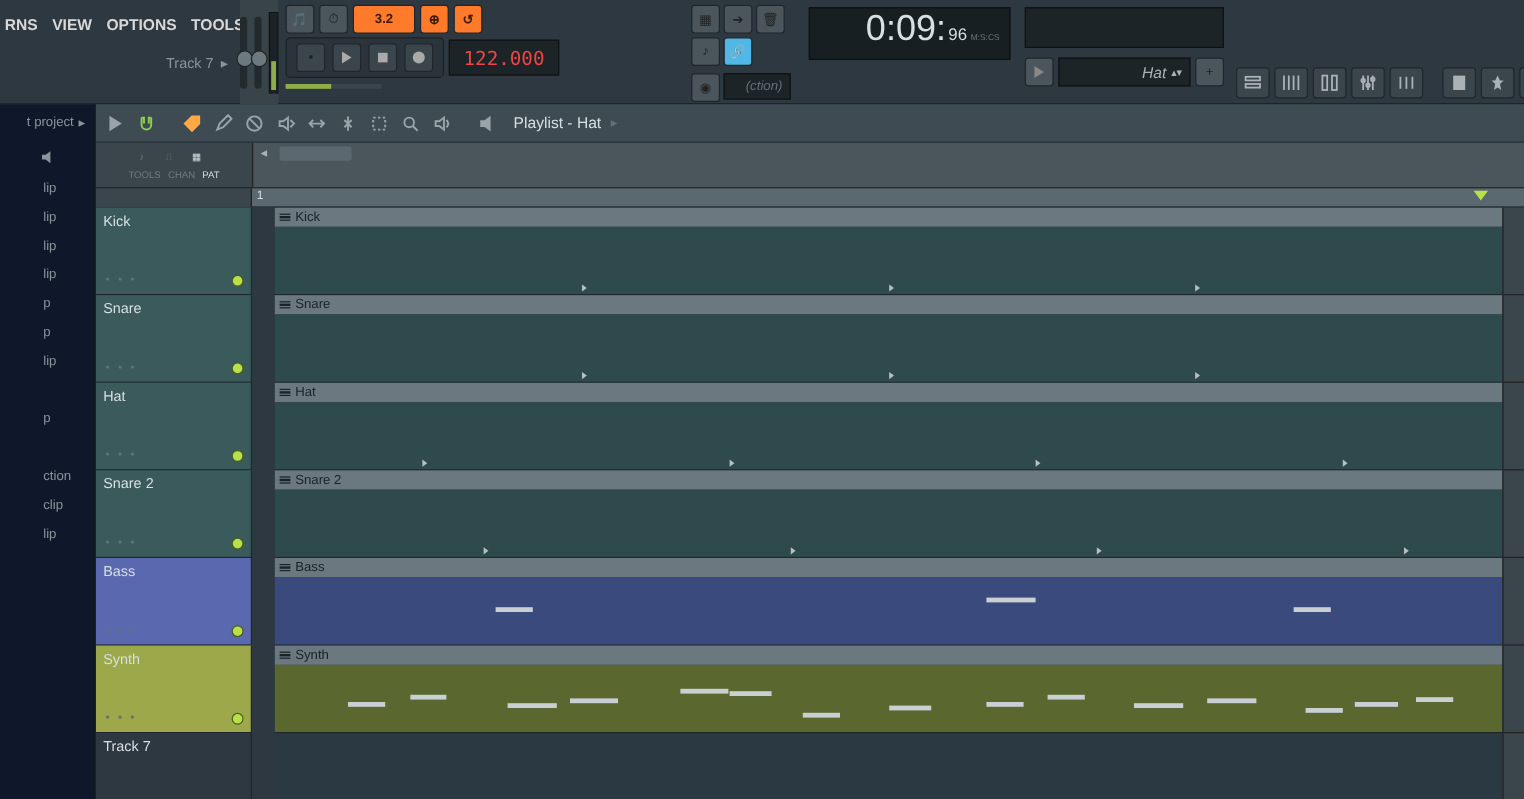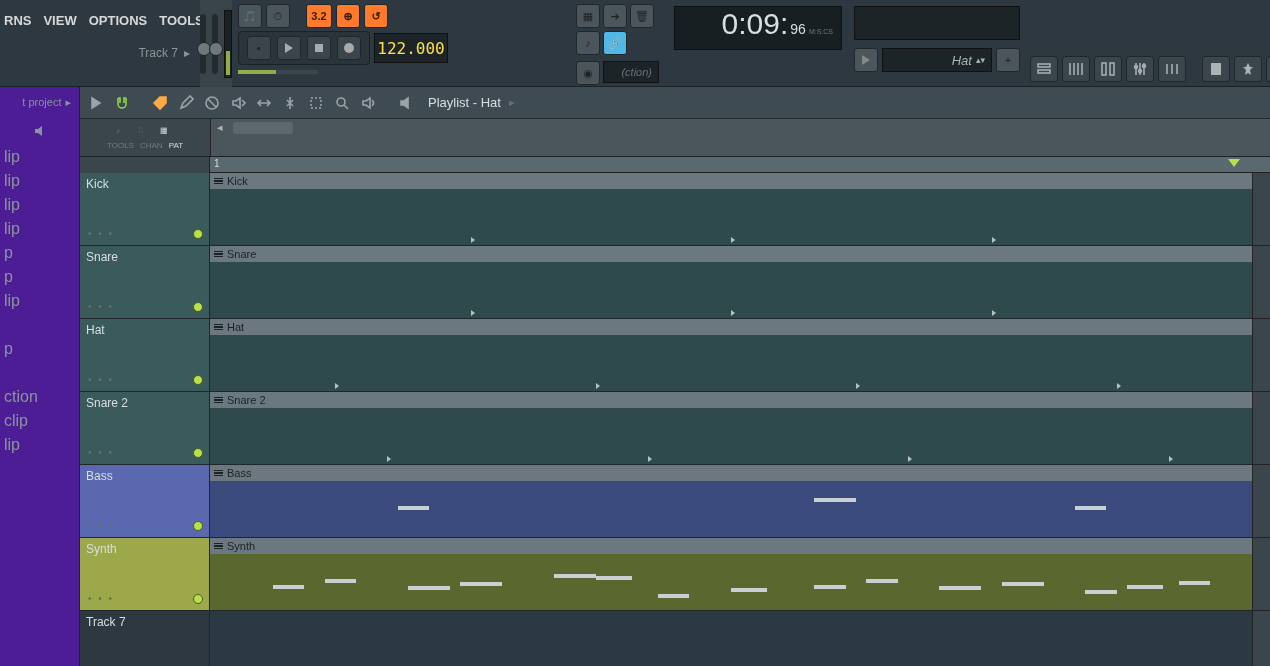--- a/index.html
+++ b/index.html
@@ -13,27 +13,27 @@
 .track-hint { height:47px; display:flex; align-items:flex-start; padding:6px 10px; justify-content:flex-end; color:#8a9499; font-size:12px; gap:6px;}
 .knobs-col { width:62px; height:87px; background:#39444a; display:flex; align-items:center; justify-content:center; gap:6px;}
 .knob-v { width:6px; height:60px; background:#222a2e; border-radius:3px; position:relative;}
 .knob-v::after{content:"";position:absolute;left:-3px;top:28px;width:12px;height:12px;border-radius:50%;background:#6c7a80;border:1px solid #222;}
 .vstrip{width:8px;height:68px;background:linear-gradient(#1a2226,#1a2226);border:1px solid #111;position:relative;}
 .vstrip::after{content:"";position:absolute;bottom:2px;left:1px;width:4px;height:24px;background:#8fae4b;}
 .transport-sec { flex:0 0 340px; padding:4px 6px; display:flex; flex-direction:column; gap:3px;}
 .trow{display:flex;gap:4px;align-items:center;}
 .tbtn{width:24px;height:24px;background:#4a555c;border:1px solid #1f272b;border-radius:3px;display:flex;align-items:center;justify-content:center;color:#222;font-size:11px;}
 .tbtn.orange{background:#ff7a2a;color:#3a1a00;font-weight:700;}
-.tbtn.wide{width:26px;margin-left:12px;}
+.tbtn.wide{width:52px;}
 .play-ctrl{display:flex;gap:6px;align-items:center;background:#2a343a;border:1px solid #1a2226;border-radius:4px;padding:4px 8px;}
 .play-ctrl .tbtn{background:#3a454c;}
 .tri{width:0;height:0;border-left:8px solid #aaa;border-top:5px solid transparent;border-bottom:5px solid transparent;}
 .sq{width:8px;height:8px;background:#aaa;}
 .circ{width:10px;height:10px;border-radius:50%;background:#aaa;}
-.tempo{width:74px;height:30px;background:#1c2428;border:1px solid #111;display:flex;align-items:center;justify-content:center;color:#fde047;font-size:16px;font-family:monospace;}
+.tempo{width:92px;height:30px;background:#1c2428;border:1px solid #111;display:flex;align-items:center;justify-content:center;color:#ef4444;font-size:16px;font-family:monospace;}
 .greenbar{width:80px;height:4px;background:#3a454c;margin-top:2px;}
 .greenbar::before{content:"";display:block;width:38px;height:4px;background:#8fae4b;}
 .mid-btns{flex:0 0 96px;padding:4px;display:flex;flex-wrap:wrap;gap:3px;align-content:flex-start;}
 .mid-btns .tbtn.link{background:#4fb8e6;}
 .timecode-sec{flex:0 0 180px;padding:6px;}
 .timecode{height:44px;background:#181f23;border:1px solid #0d1114;display:flex;align-items:baseline;justify-content:flex-end;padding:0 8px;color:#d8dfe2;font-family:monospace;}
 .timecode .big{font-size:30px;}
 .timecode .sm{font-size:14px;margin-left:2px;}
 .timecode .lbl{font-size:7px;color:#777;margin-left:3px;line-height:8px;}
 .meter-sec{flex:0 0 140px;padding:6px;}
@@ -48,37 +48,37 @@
 
 .tool-row{height:32px;background:#3f4b53;display:flex;align-items:center;padding:0 6px;gap:6px;border-bottom:1px solid #222a2e;margin-left:80px;}
 .tool-row .sep{width:6px;}
 .tool-row .ticon{width:20px;height:20px;display:flex;align-items:center;justify-content:center;cursor:pointer;}
 .tool-row .ticon svg{width:16px;height:16px;stroke:#9aa4a8;fill:none;stroke-width:1.6;}
 .tool-row .ticon.green svg{stroke:#8fd24b;}
 .tool-row .ticon.orange svg{stroke:#ffaa44;fill:#ffaa44;}
 .tool-row .title{color:#d8dfe2;font-size:13px;margin-left:6px;}
 
 
-.leftcol{position:absolute;left:0;top:87px;width:80px;height:579px;background:#4c1d95;border-right:1px solid #1a2226;}
+.leftcol{position:absolute;left:0;top:87px;width:80px;height:579px;background:#0f172a;border-right:1px solid #1a2226;}
 .leftcol .proj{height:30px;display:flex;align-items:center;justify-content:flex-end;padding-right:8px;color:#8a9499;font-size:11px;}
 .leftcol .spk{height:28px;display:flex;align-items:center;justify-content:center;}
-.leftcol .item{height:24px;display:flex;align-items:center;padding-left:4px;color:#8a9499;font-size:16px;}
+.leftcol .item{height:24px;display:flex;align-items:center;padding-left:4px;color:#8a9499;font-size:11px;margin-left:32px;}
 
 
 .playlist{position:absolute;left:80px;top:119px;right:0;bottom:0;background:#2d3840;display:flex;flex-direction:column;}
 .pl-head{height:38px;display:flex;border-bottom:1px solid #1a2226;}
 .pl-head-left{width:130px;background:#3a454c;display:flex;flex-direction:column;align-items:center;justify-content:center;gap:1px;font-size:8px;color:#6f7b80;}
 .pl-head-left .icons{display:flex;gap:8px;}
 .pl-head-left .icons span{width:14px;height:14px;}
 .pl-head-scroll{flex:1;background:#4a555c;border-left:1px solid #222;position:relative;}
 .pl-head-scroll .thumb{position:absolute;left:22px;top:3px;width:60px;height:12px;background:#5c6870;border-radius:2px;}
 .timeline{height:16px;background:#5a6870;border-bottom:1px solid #222;position:relative;margin-left:130px;}
 .timeline .num{position:absolute;left:4px;top:1px;font-size:10px;color:#d8dfe2;}
 .timeline .mark{position:absolute;right:30px;top:2px;width:0;height:0;border-left:6px solid transparent;border-right:6px solid transparent;border-top:8px solid #b8e04b;}
-.tracks-wrap{flex:1;display:flex;overflow:hidden;}
+.tracks-wrap{flex:1;display:flex;overflow:hidden;gap:19px;}
 .track-labels{width:130px;background:#2d3840;}
 .track-label{height:73px;border-bottom:1px solid #1f272b;border-right:1px solid #1f272b;position:relative;padding:4px 6px;font-size:12px;color:#d8dfe2;}
 .track-label .dots{position:absolute;bottom:6px;left:8px;color:#667076;font-size:10px;letter-spacing:2px;}
 .track-label .led{position:absolute;bottom:6px;right:6px;width:10px;height:10px;border-radius:50%;background:#b8e04b;border:1px solid #4a5c1e;}
 .track-label.c-teal{background:#3a5a5c;}
 .track-label.c-blue{background:#5a68b0;}
 .track-label.c-olive{background:#9ca84a;}
 .track-label.empty{background:#2d3840;height:56px;}
 .track-lanes{flex:1;position:relative;background:#2b3a42;}
 .lane{height:73px;border-bottom:1px solid #1f272b;position:relative;}

